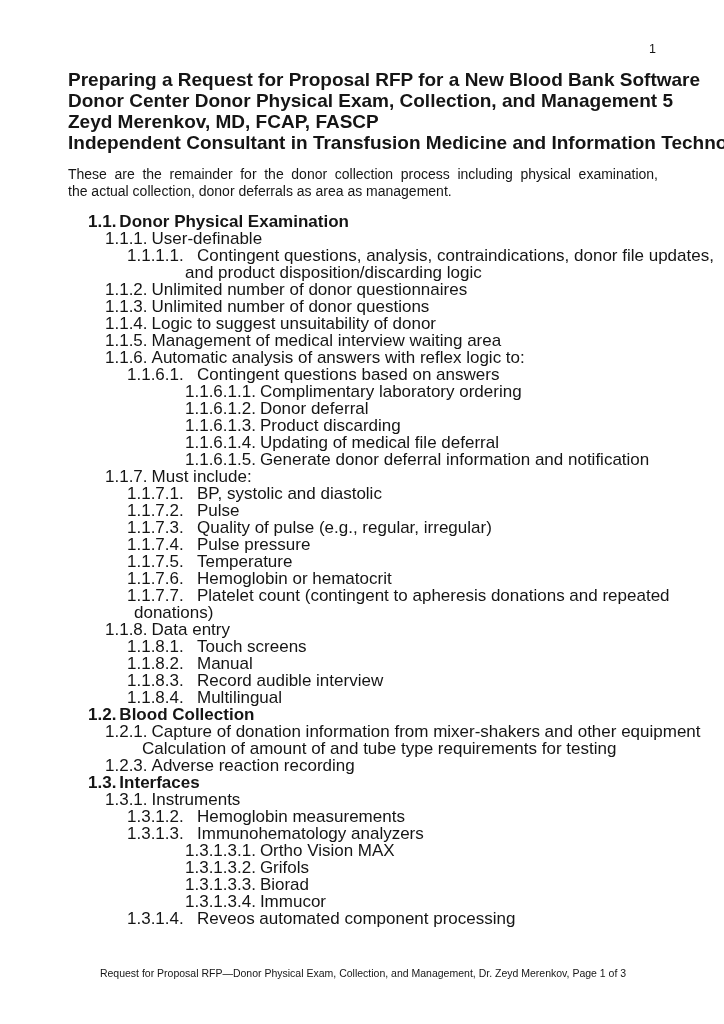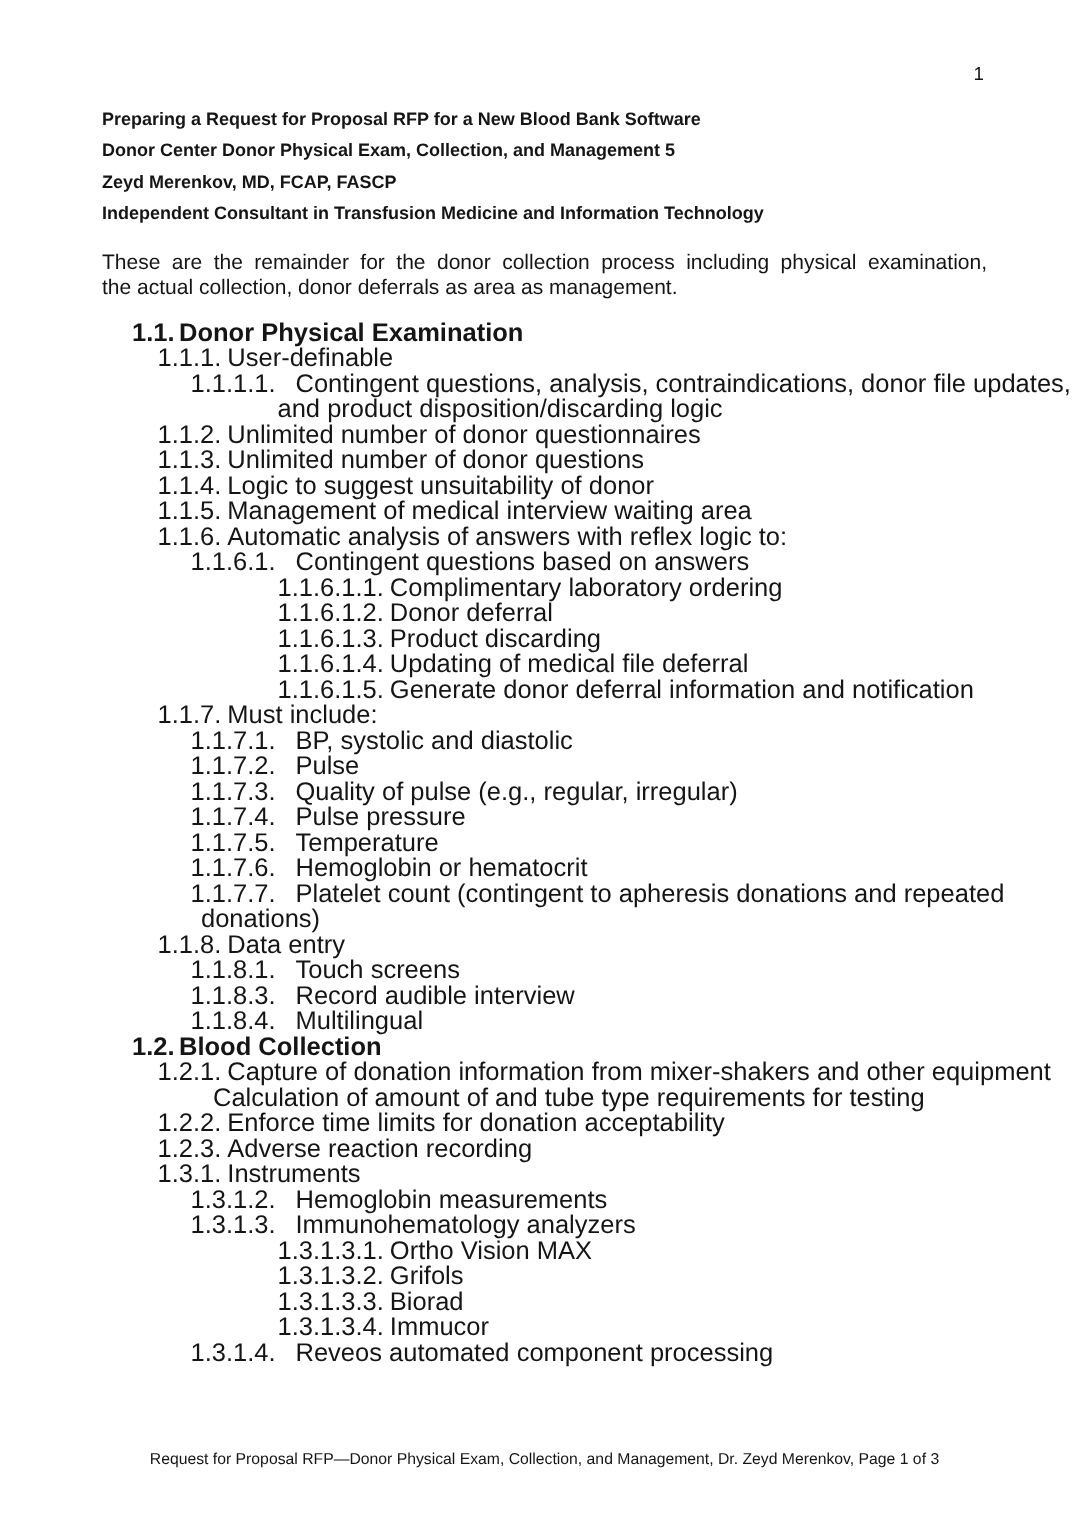--- a/index.html
+++ b/index.html
@@ -18,21 +18,21 @@
     right: 68px;
     font-size: 12.5px;
     line-height: 14px;
   }
   .header {
     position: absolute;
     top: 69px;
     left: 68px;
     width: 610px;
     font-weight: bold;
-    font-size: 12px;
+    font-size: 19px;
     line-height: 21px;
     white-space: nowrap;
   }
   .intro {
     position: absolute;
     top: 166px;
     left: 68px;
     width: 590px;
     font-size: 14px;
     line-height: 17px;
@@ -112,27 +112,28 @@
       <div class="line lvl4"><span class="num">1.1.7.1.</span><span class="txt">BP, systolic and diastolic</span></div>
       <div class="line lvl4"><span class="num">1.1.7.2.</span><span class="txt">Pulse</span></div>
       <div class="line lvl4"><span class="num">1.1.7.3.</span><span class="txt">Quality of pulse (e.g., regular, irregular)</span></div>
       <div class="line lvl4"><span class="num">1.1.7.4.</span><span class="txt">Pulse pressure</span></div>
       <div class="line lvl4"><span class="num">1.1.7.5.</span><span class="txt">Temperature</span></div>
       <div class="line lvl4"><span class="num">1.1.7.6.</span><span class="txt">Hemoglobin or hematocrit</span></div>
       <div class="line lvl4"><span class="num">1.1.7.7.</span><span class="txt">Platelet count (contingent to apheresis donations and repeated</span></div>
       <div class="line cont2"><span class="txt">donations)</span></div>
       <div class="line lvl3"><span class="num">1.1.8.</span><span class="txt">Data entry</span></div>
       <div class="line lvl4"><span class="num">1.1.8.1.</span><span class="txt">Touch screens</span></div>
+      <div class="line lvl4"><span class="num">1.1.8.2.</span><span class="txt">Manual</span></div>
       <div class="line lvl4"><span class="num">1.1.8.3.</span><span class="txt">Record audible interview</span></div>
       <div class="line lvl4"><span class="num">1.1.8.4.</span><span class="txt">Multilingual</span></div>
       <div class="line lvl2"><span class="num">1.2.</span><span class="txt">Blood Collection</span></div>
       <div class="line lvl3"><span class="num">1.2.1.</span><span class="txt">Capture of donation information from mixer-shakers and other equipment</span></div>
       <div class="line cont3"><span class="txt">Calculation of amount of and tube type requirements for testing</span></div>
-      <div class="line lvl3"><span class="num">1.2.2.</span><span class="txt">Enforce time limits for donation acceptability</span></div>
       <div class="line lvl3"><span class="num">1.2.3.</span><span class="txt">Adverse reaction recording</span></div>
+      <div class="line lvl2"><span class="num">1.3.</span><span class="txt">Interfaces</span></div>
       <div class="line lvl3"><span class="num">1.3.1.</span><span class="txt">Instruments</span></div>
       <div class="line lvl4"><span class="num">1.3.1.2.</span><span class="txt">Hemoglobin measurements</span></div>
       <div class="line lvl4"><span class="num">1.3.1.3.</span><span class="txt">Immunohematology analyzers</span></div>
       <div class="line lvl5"><span class="num">1.3.1.3.1.</span><span class="txt">Ortho Vision MAX</span></div>
       <div class="line lvl5"><span class="num">1.3.1.3.2.</span><span class="txt">Grifols</span></div>
       <div class="line lvl5"><span class="num">1.3.1.3.3.</span><span class="txt">Biorad</span></div>
       <div class="line lvl5"><span class="num">1.3.1.3.4.</span><span class="txt">Immucor</span></div>
       <div class="line lvl4"><span class="num">1.3.1.4.</span><span class="txt">Reveos automated component processing</span></div>
     </div>
 

